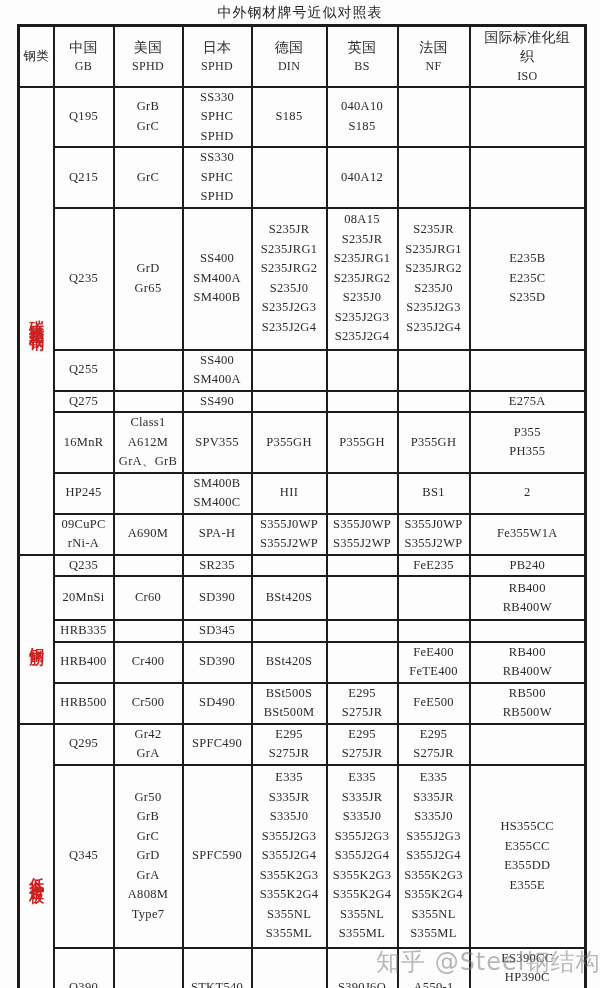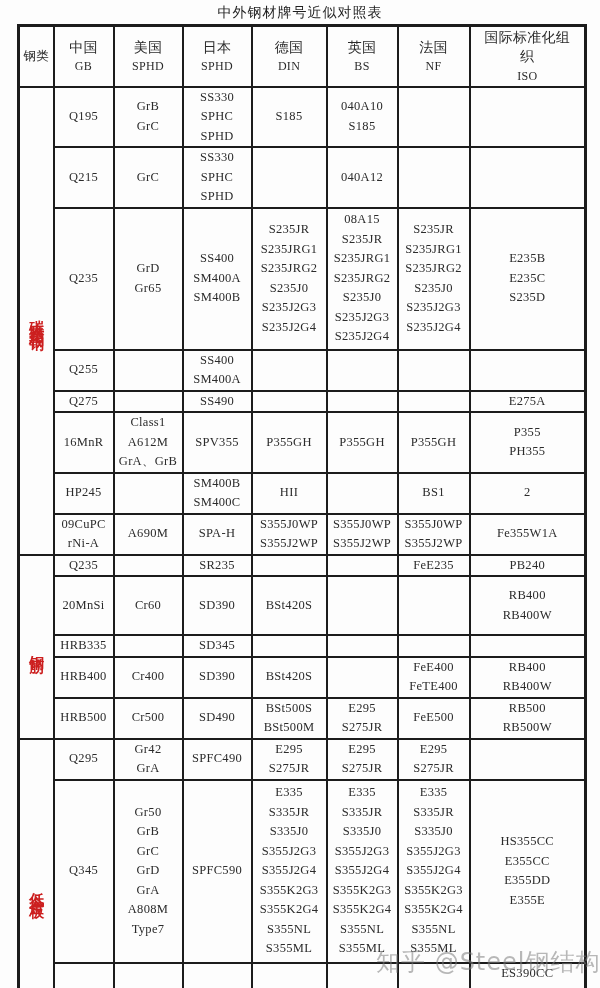--- a/index.html
+++ b/index.html
@@ -174,21 +174,21 @@
   <tr style="height:20px">
     <td class="sec" rowspan="5"><span class="vert">钢筋</span></td>
     <td>Q235</td>
     <td></td>
     <td>SR235</td>
     <td></td>
     <td></td>
     <td>FeE235</td>
     <td>PB240</td>
   </tr>
-  <tr style="height:59px">
+  <tr style="height:44px">
     <td>20MnSi</td>
     <td>Cr60</td>
     <td>SD390</td>
     <td>BSt420S</td>
     <td></td>
     <td></td>
     <td>RB400
 RB400W</td>
   </tr>
   <tr style="height:20px">

